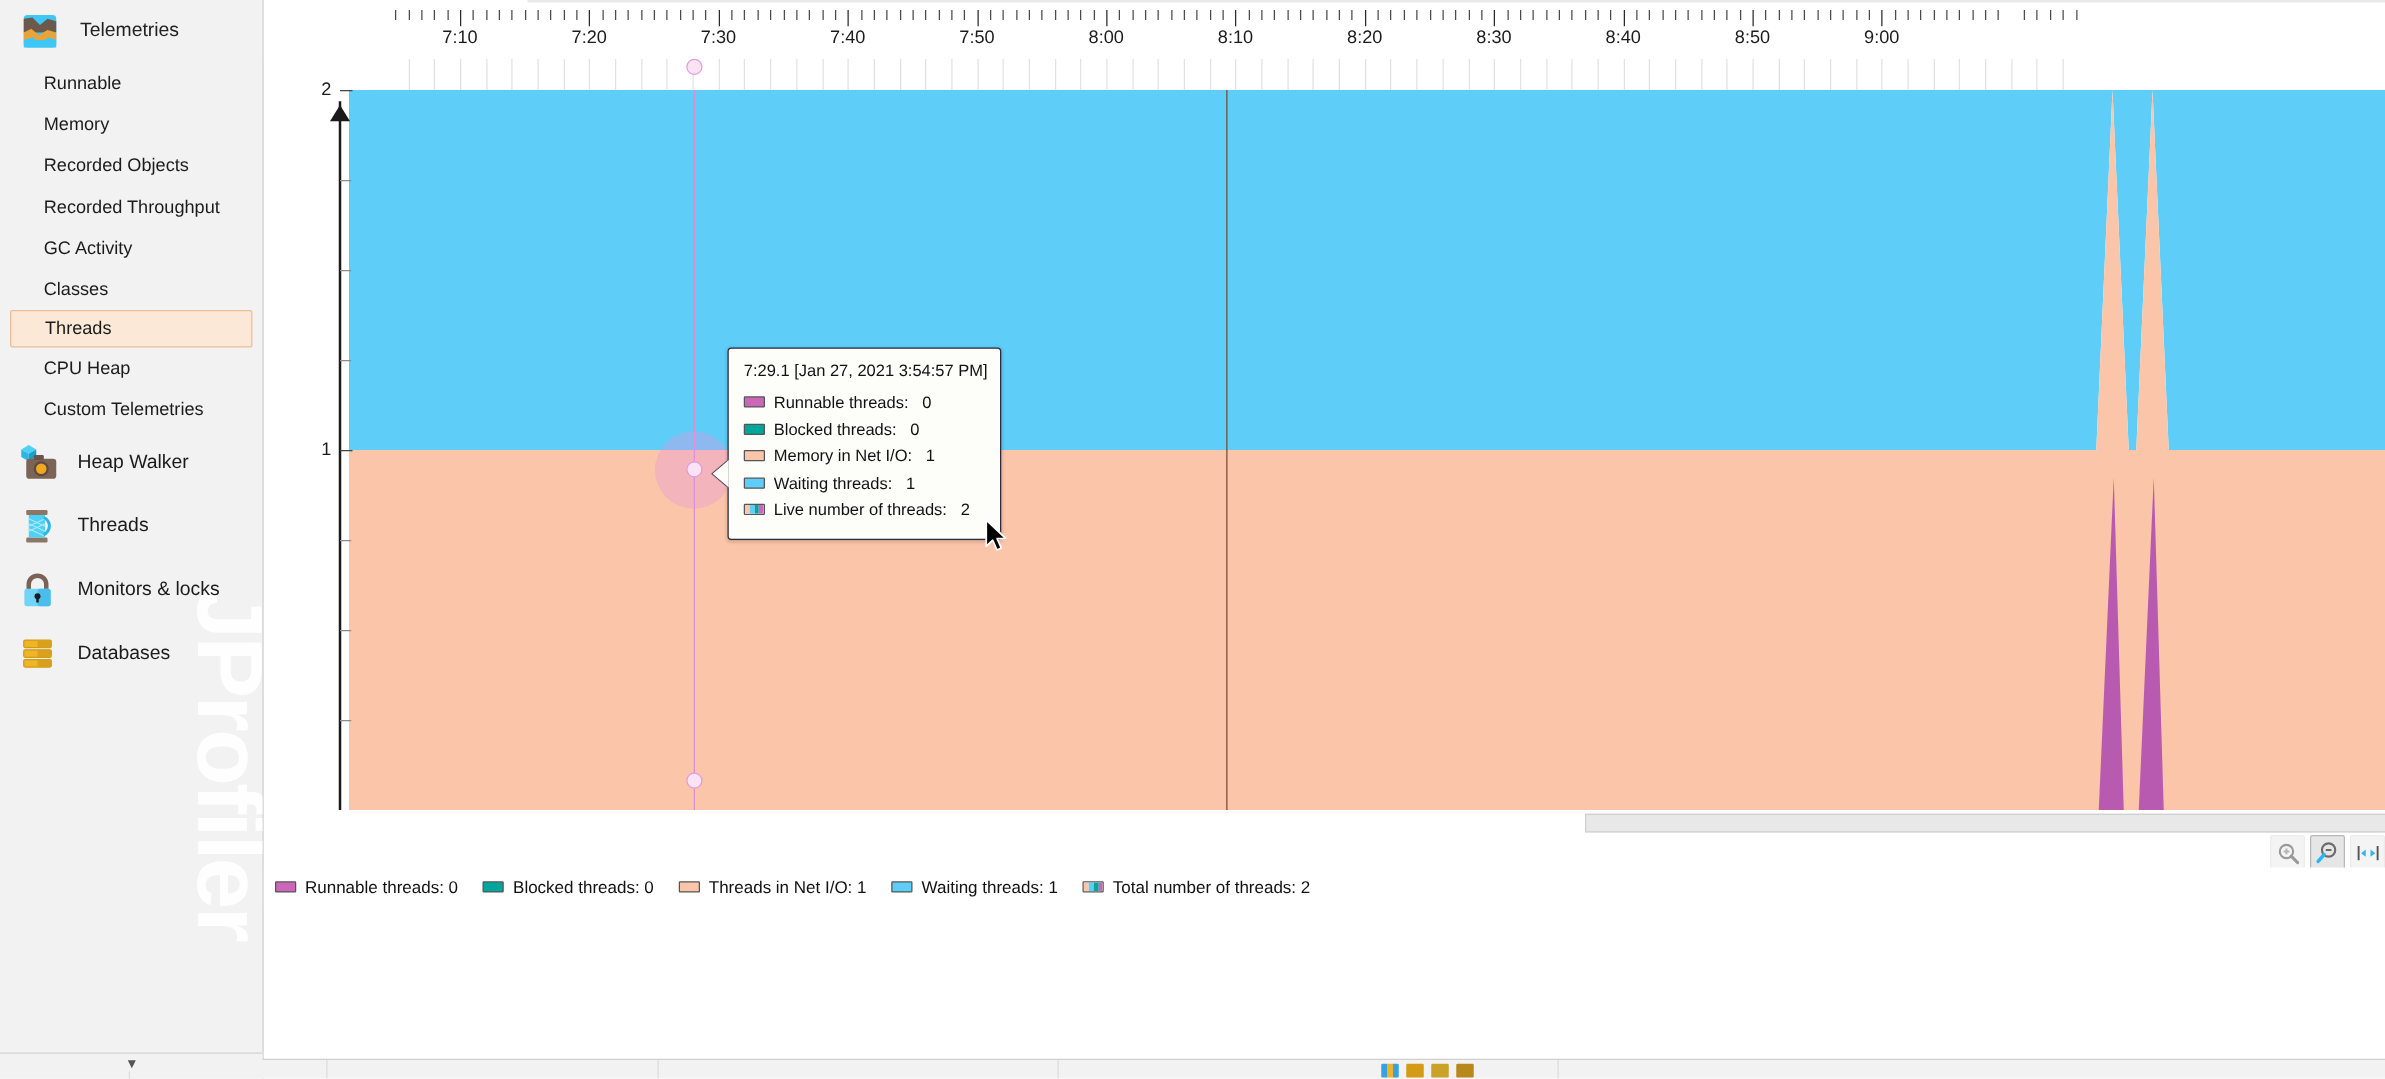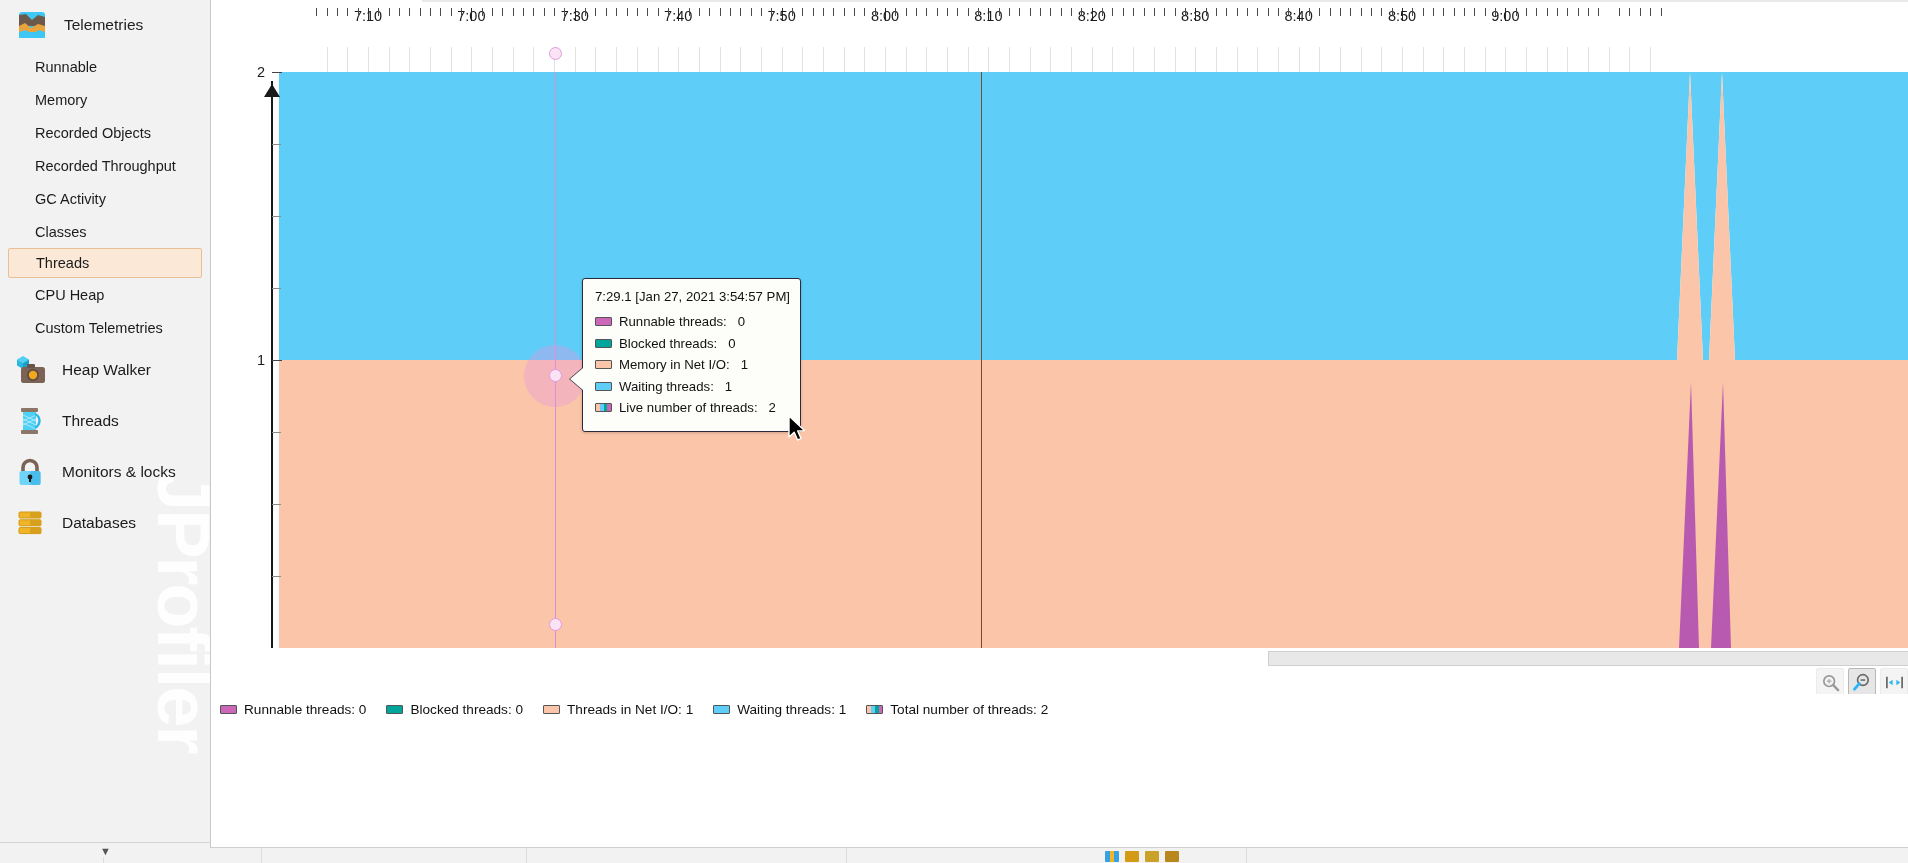--- a/index.html
+++ b/index.html
@@ -92,21 +92,21 @@
     border-bottom: 1px solid #ffffff;
     overflow: hidden;
   }
   #ruler .tick-major {
     position: absolute; top: 8px; width: 1px; height: 13px; background: #2a2a2a;
   }
   #ruler .tick-minor {
     position: absolute; top: 8px; width: 1px; height: 8px; background: #4a4a4a;
   }
   #ruler .tlabel {
-    position: absolute; top: 8px;
+    position: absolute; top: 22px;
     font-size: 14.5px; color: #1b1b1b;
     transform: translateX(-50%);
     white-space: nowrap;
   }
 
   
   #plot {
     position: absolute; left: 0; top: 47px;
     width: 1697px; height: 601px;
     overflow: hidden;
@@ -376,21 +376,21 @@
     <div class="sb-arrow">▼</div>
   </div>
 
   <div id="main">
     <div id="topline"></div>
 
     <div id="ruler">
         <div class="tick-major" style="left: 157px;"></div>
         <div class="tlabel" style="left: 157px;">7:10</div>
         <div class="tick-major" style="left: 260.4px;"></div>
-        <div class="tlabel" style="left: 260.4px;">7:00</div>
+        <div class="tlabel" style="left: 260.4px;">7:20</div>
         <div class="tick-major" style="left: 363.8px;"></div>
         <div class="tlabel" style="left: 363.8px;">7:30</div>
         <div class="tick-major" style="left: 467.2px;"></div>
         <div class="tlabel" style="left: 467.2px;">7:40</div>
         <div class="tick-major" style="left: 570.6px;"></div>
         <div class="tlabel" style="left: 570.6px;">7:50</div>
         <div class="tick-major" style="left: 674px;"></div>
         <div class="tlabel" style="left: 674px;">8:00</div>
         <div class="tick-major" style="left: 777.4px;"></div>
         <div class="tlabel" style="left: 777.4px;">8:10</div>

